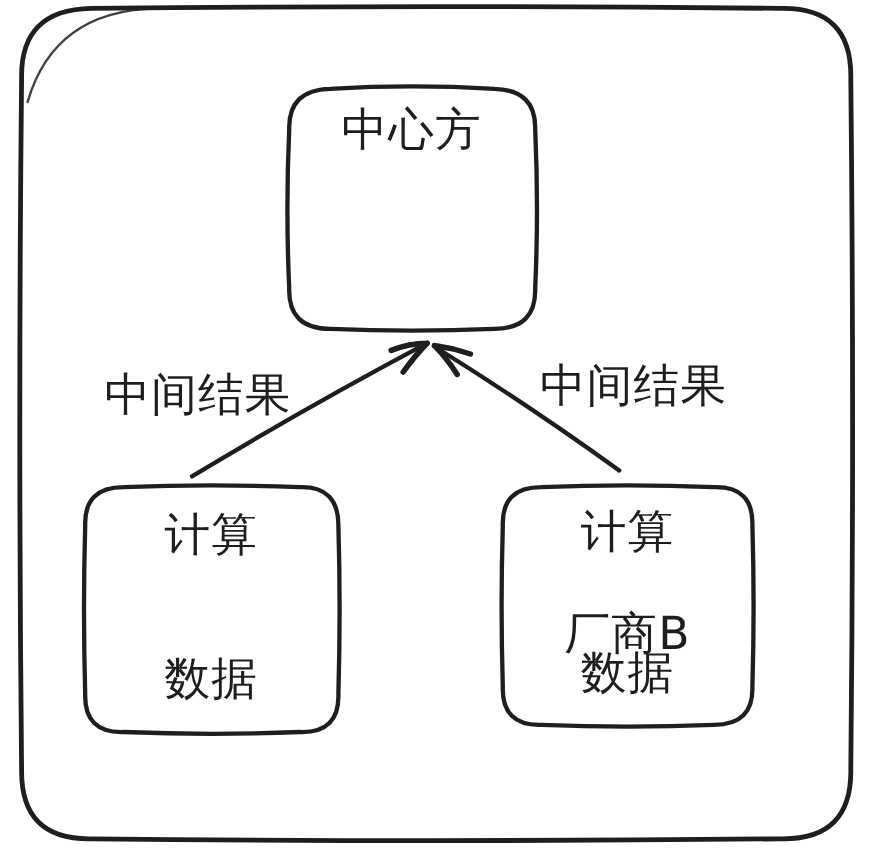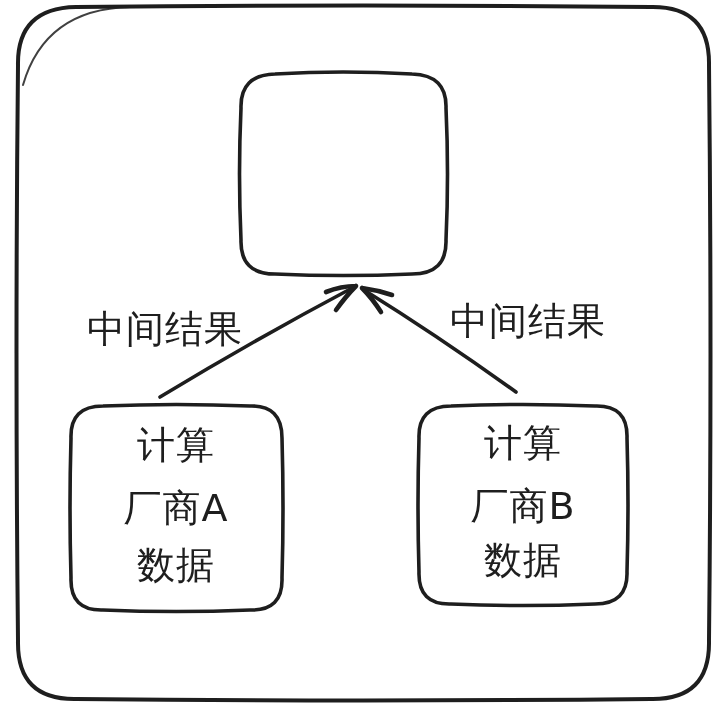--- a/index.html
+++ b/index.html
@@ -54,25 +54,25 @@
       <path stroke-width="3.6" d="M 160 397 Q 256 339 354 287"></path>
       <path stroke-width="4.6" d="M 356 286 Q 341 286 326 292 M 356 286 Q 346 296 336 310"></path>
     </g>
 
     <g>
       <path stroke-width="3.6" d="M 516 392 Q 438 336 364 290"></path>
       <path stroke-width="4.6" d="M 362 288 Q 377 290 392 295 M 362 288 Q 372 298 381 312"></path>
     </g>
   </svg>
 
+  <div class="node-text" style="left:343px; top:108px;">中心方</div>
 
   <div class="node-text" style="left:176px; top:445px;">计算</div>
-  <div class="node-text" style="left:176px; top:508px;">厂商A</div>
   <div class="node-text" style="left:176px; top:565px;">数据</div>
 
   <div class="node-text" style="left:523px; top:443px;">计算</div>
-  <div class="node-text" style="left:523px; top:506px;">厂商B</div>
+  <div class="node-text" style="left:523px; top:528px;">厂商B</div>
   <div class="node-text" style="left:523px; top:560px;">数据</div>
 
   <div class="edge-label" style="left:165px; top:329px;">中间结果</div>
   <div class="edge-label" style="left:528px; top:321px;">中间结果</div>
 
 </div>
 
 </body></html>

